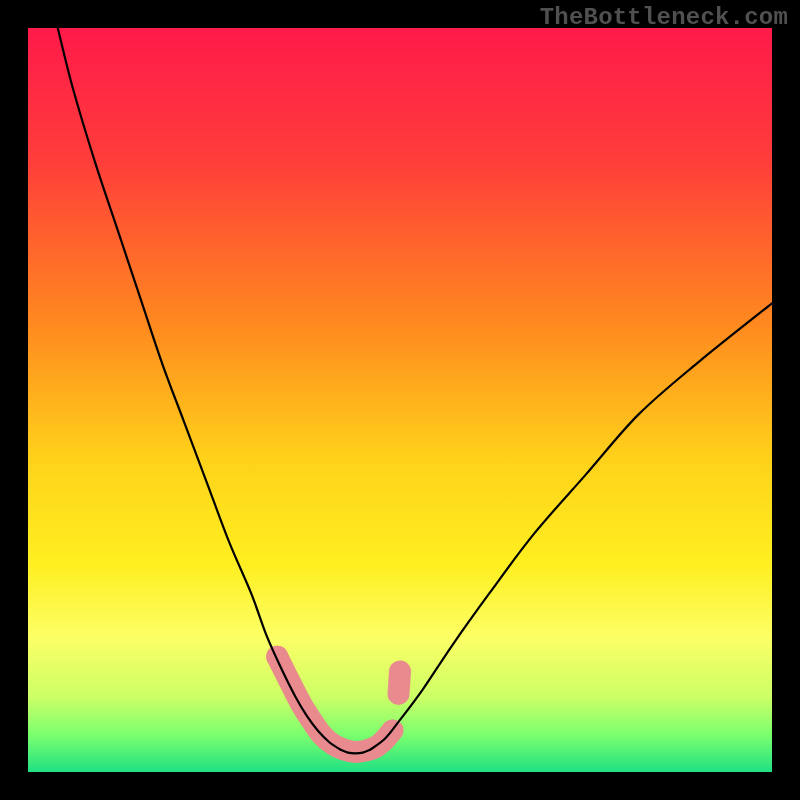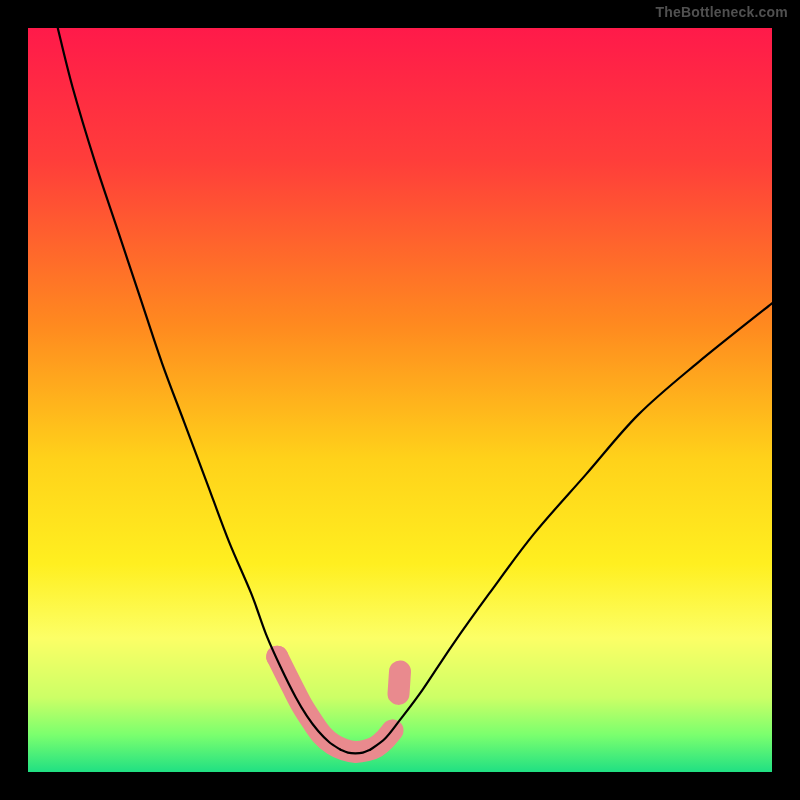--- a/index.html
+++ b/index.html
@@ -15,24 +15,25 @@
     position: relative;
     width: 800px;
     height: 800px;
     background: #000;
   }
   .watermark {
     position: absolute;
     top: 4px;
     right: 12px;
     color: #505050;
-    font-size: 14px;
+    font-size: 24px;
     font-weight: 600;
     letter-spacing: 0.2px;
     z-index: 5;
+    font-family: Liberation Mono, monospace;
   }
   .plot-outer {
     position: absolute;
     left: 28px;
     top: 28px;
     width: 744px;
     height: 744px;
     background: #000;
   }
   .plot-inner {

